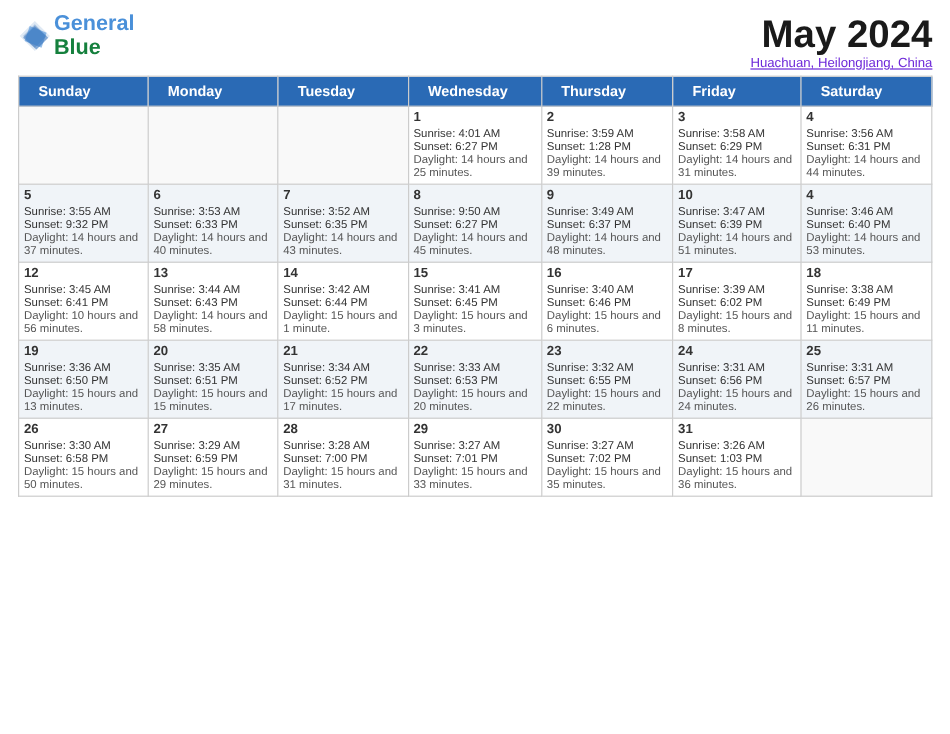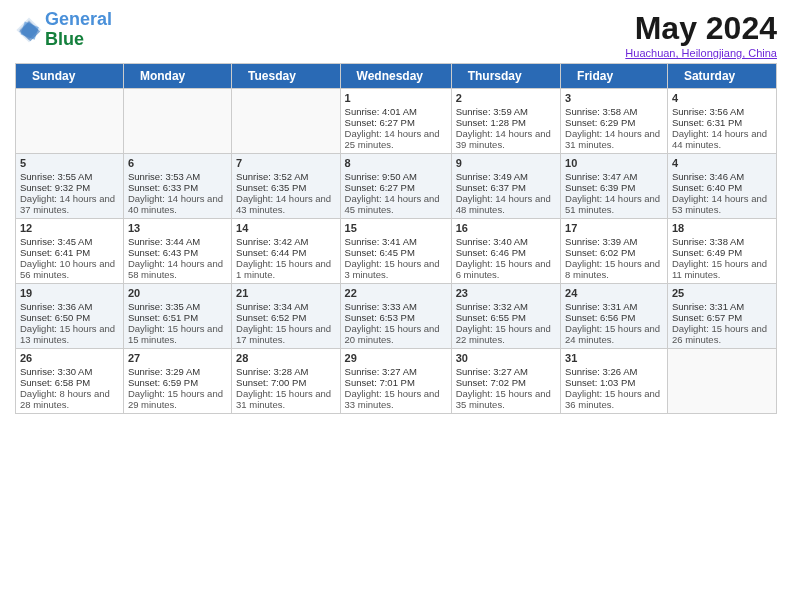--- a/index.html
+++ b/index.html
@@ -289,21 +289,21 @@
             <div>Sunrise: 3:31 AM</div>
             <div>Sunset: 6:57 PM</div>
             <div class="daylight">Daylight: 15 hours and 26 minutes.</div>
           </td>
         </tr>
         <tr>
           <td>
             <span class="day-num">26</span>
             <div>Sunrise: 3:30 AM</div>
             <div>Sunset: 6:58 PM</div>
-            <div class="daylight">Daylight: 8 hours and 28 minutes.</div>
+            <div class="daylight">Daylight: 15 hours and 50 minutes.</div>
           </td>
           <td>
             <span class="day-num">27</span>
             <div>Sunrise: 3:29 AM</div>
             <div>Sunset: 6:59 PM</div>
             <div class="daylight">Daylight: 15 hours and 29 minutes.</div>
           </td>
           <td>
             <span class="day-num">28</span>
             <div>Sunrise: 3:28 AM</div>

